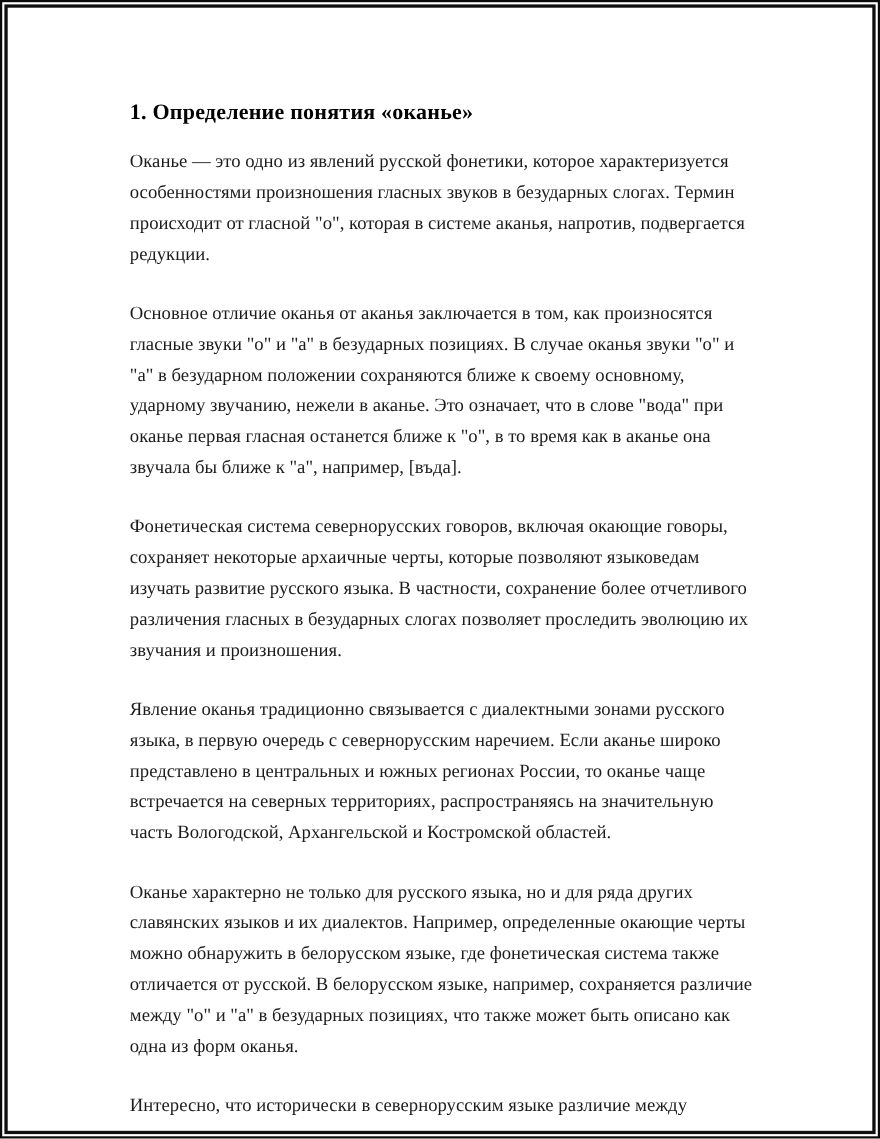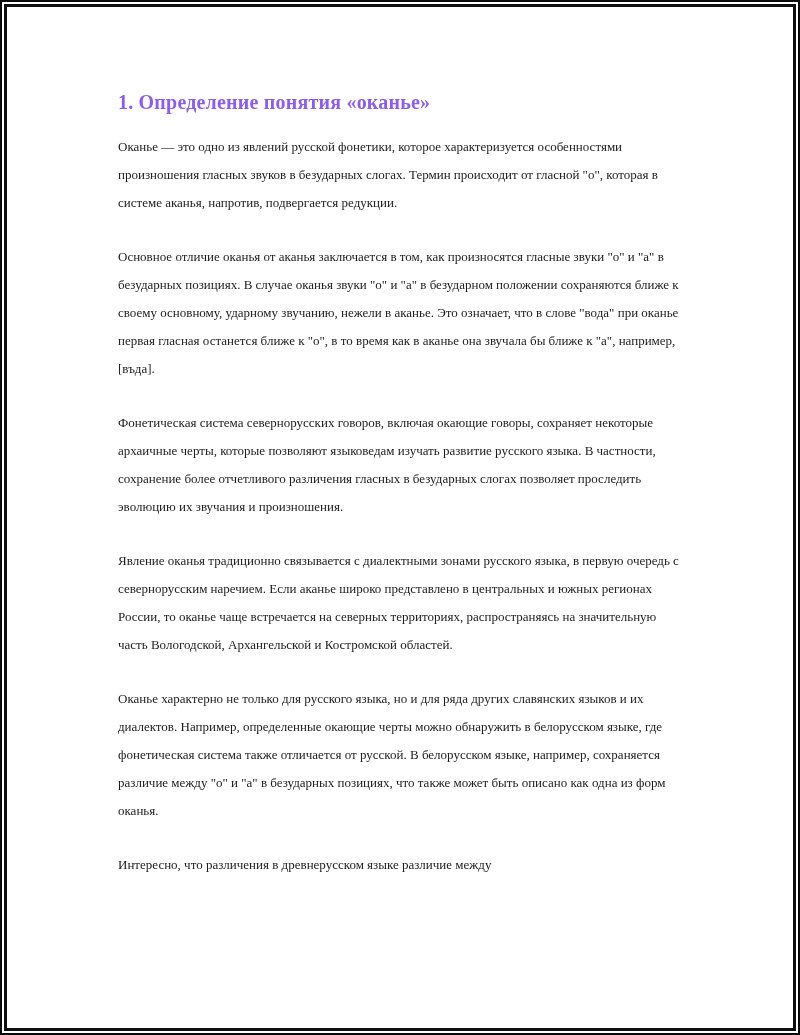--- a/index.html
+++ b/index.html
@@ -35,26 +35,26 @@
   .content {
     box-sizing: border-box;
     padding: 82px 106px 0 111px;
     color: #1c1c1c;
   }
   h1.doc-title {
     margin: 0 0 18px 0;
     font-size: 20px;
     line-height: 26px;
     font-weight: bold;
-    color: #8b5cf6;
+    color: #000000;
     letter-spacing: 0.2px;
   }
   p.doc-paragraph {
     margin: 12px 0 26px 0;
-    font-size: 13px;
+    font-size: 17px;
     line-height: 28px;
     color: #1c1c1c;
     text-align: left;
     max-width: 572px;
   }
 </style>
 </head>
 <body>
 
 <div class="frame-outer">
@@ -66,17 +66,17 @@
       <p class="doc-paragraph">Оканье — это одно из явлений русской фонетики, которое характеризуется особенностями произношения гласных звуков в безударных слогах. Термин происходит от гласной "о", которая в системе аканья, напротив, подвергается редукции.</p>
 
       <p class="doc-paragraph">Основное отличие оканья от аканья заключается в том, как произносятся гласные звуки "о" и "а" в безударных позициях. В случае оканья звуки "о" и "а" в безударном положении сохраняются ближе к своему основному, ударному звучанию, нежели в аканье. Это означает, что в слове "вода" при оканье первая гласная останется ближе к "о", в то время как в аканье она звучала бы ближе к "а", например, [въда].</p>
 
       <p class="doc-paragraph">Фонетическая система севернорусских говоров, включая окающие говоры, сохраняет некоторые архаичные черты, которые позволяют языковедам изучать развитие русского языка. В частности, сохранение более отчетливого различения гласных в безударных слогах позволяет проследить эволюцию их звучания и произношения.</p>
 
       <p class="doc-paragraph">Явление оканья традиционно связывается с диалектными зонами русского языка, в первую очередь с севернорусским наречием. Если аканье широко представлено в центральных и южных регионах России, то оканье чаще встречается на северных территориях, распространяясь на значительную часть Вологодской, Архангельской и Костромской областей.</p>
 
       <p class="doc-paragraph">Оканье характерно не только для русского языка, но и для ряда других славянских языков и их диалектов. Например, определенные окающие черты можно обнаружить в белорусском языке, где фонетическая система также отличается от русской. В белорусском языке, например, сохраняется различие между "о" и "а" в безударных позициях, что также может быть описано как одна из форм оканья.</p>
 
-      <p class="doc-paragraph">Интересно, что различения в древнерусском языке различие между</p>
+      <p class="doc-paragraph">Интересно, что исторически в севернорусским языке различие между</p>
 
     </div>
   </div>
 </div>
 
 </body></html>

